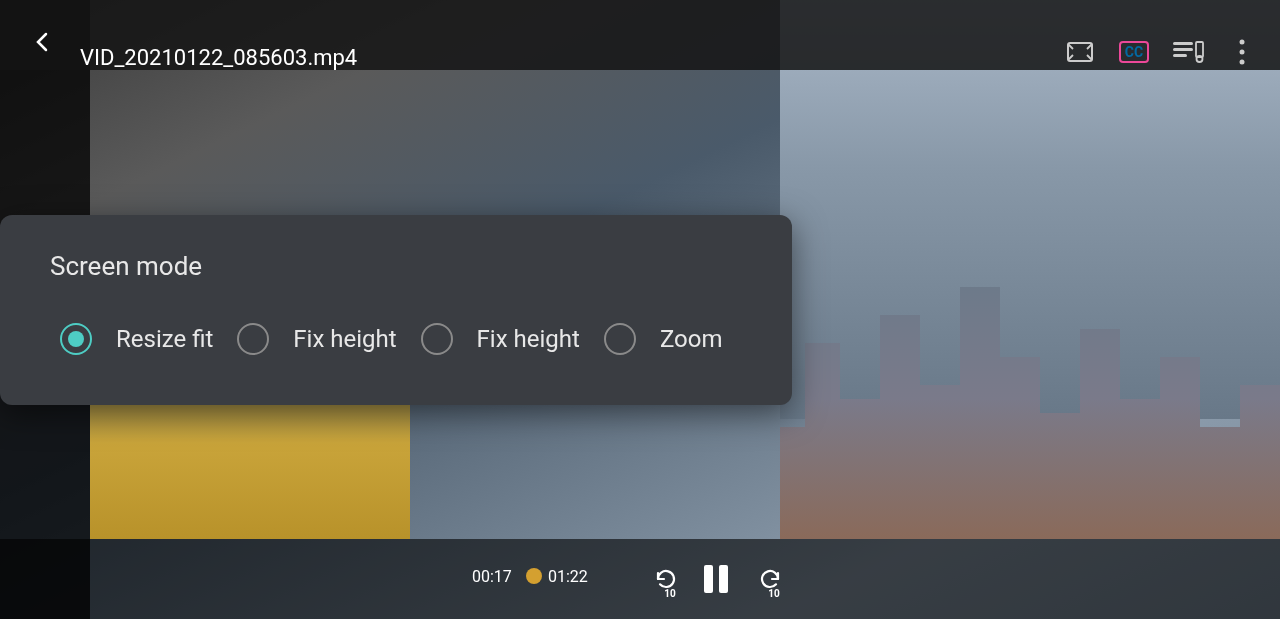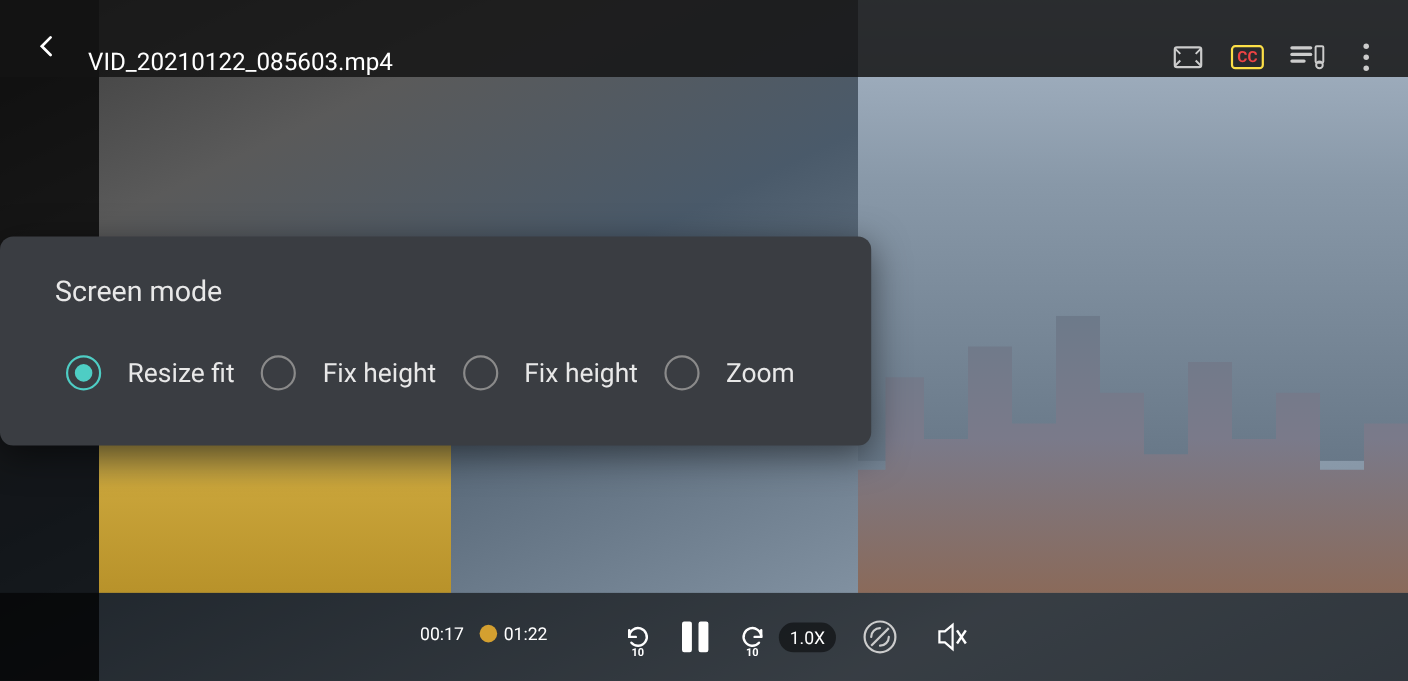--- a/index.html
+++ b/index.html
@@ -187,21 +187,20 @@
       padding: 0 30px;
       justify-content: space-between;
     }
 
     .ctrl-btn {
       color: #fff;
       font-size: 22px;
       cursor: pointer;
       display: flex;
       align-items: center;
-      justify-content: center;
       width: 48px;
       height: 48px;
       position: relative;
     }
 
     .ctrl-btn .badge {
       font-size: 11px;
       position: absolute;
       color: #fff;
       font-weight: bold;
@@ -302,26 +301,26 @@
     }
 
     .option-label {
       color: #e8e8e8;
       font-size: 24px;
       font-weight: 400;
     }
 
     
     .cc-icon {
-      border: 2px solid #fde047;
+      border: 2px solid #ec4899;
       border-radius: 4px;
       padding: 2px 4px;
       font-size: 14px;
       font-weight: bold;
-      color: #ef4444;
+      color: #0369a1;
       line-height: 1;
     }
   </style>
 </head>
 <body>
 
 <div class="video-bg"></div>
 <div class="city-left"></div>
 <div class="sky-right"></div>
 <div class="city-right"></div>
@@ -426,32 +425,14 @@
         <rect x="25" y="8" width="9" height="28" rx="2" fill="#fff"></rect>
       </svg>
     </div>
     <div class="ctrl-btn">
       <svg width="40" height="40" viewBox="0 0 40 40" fill="none">
         <path d="M28 20a8 8 0 1 0-2 5.3" stroke="#fff" stroke-width="2.2" stroke-linecap="round" fill="none"></path>
         <path d="M28 14v6h-6" stroke="#fff" stroke-width="2.2" stroke-linecap="round" stroke-linejoin="round" fill="none"></path>
       </svg>
       <span class="badge forward-badge" style="bottom:4px;font-size:10px;color:#fff;position:absolute;left:50%;transform:translateX(-50%)">10</span>
     </div>
-    <div class="right-controls">
-      <div class="speed-btn">1.0X</div>
-      <div class="ctrl-btn">
-        <svg width="36" height="36" viewBox="0 0 36 36" fill="none">
-          <circle cx="18" cy="18" r="14" stroke="#ccc" stroke-width="2" fill="none"></circle>
-          <path d="M10 18a8 8 0 0 1 8-8" stroke="#ccc" stroke-width="2" stroke-linecap="round"></path>
-          <path d="M26 18a8 8 0 0 1-8 8" stroke="#ccc" stroke-width="2" stroke-linecap="round"></path>
-          <line x1="10" y1="26" x2="26" y2="10" stroke="#ccc" stroke-width="2"></line>
-        </svg>
-      </div>
-      <div class="ctrl-btn">
-        <svg width="36" height="36" viewBox="0 0 36 36" fill="none">
-          <path d="M8 13h5l7-6v22l-7-6H8z" stroke="#fff" stroke-width="2" fill="none"></path>
-          <line x1="24" y1="12" x2="32" y2="24" stroke="#fff" stroke-width="2.2"></line>
-          <line x1="32" y1="12" x2="24" y2="24" stroke="#fff" stroke-width="2.2"></line>
-        </svg>
-      </div>
-    </div>
   </div>
 </div>
 
 </body></html>

